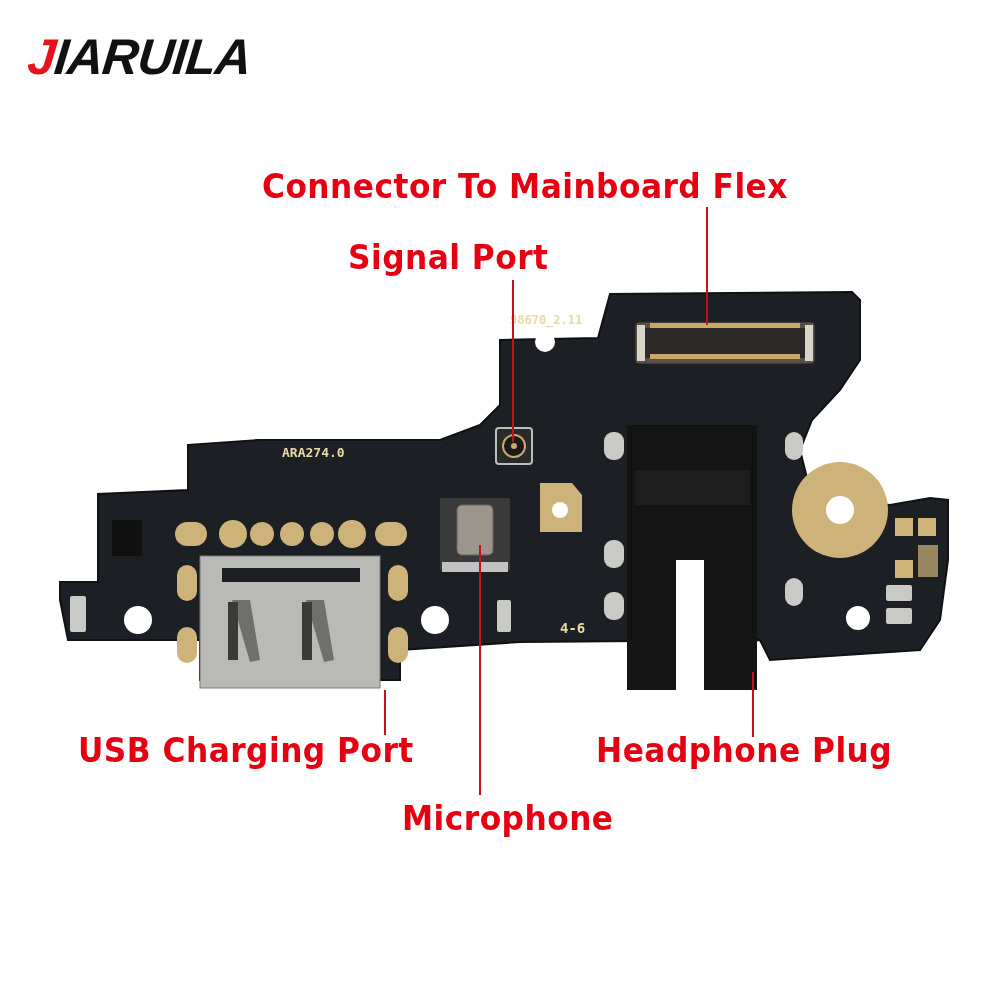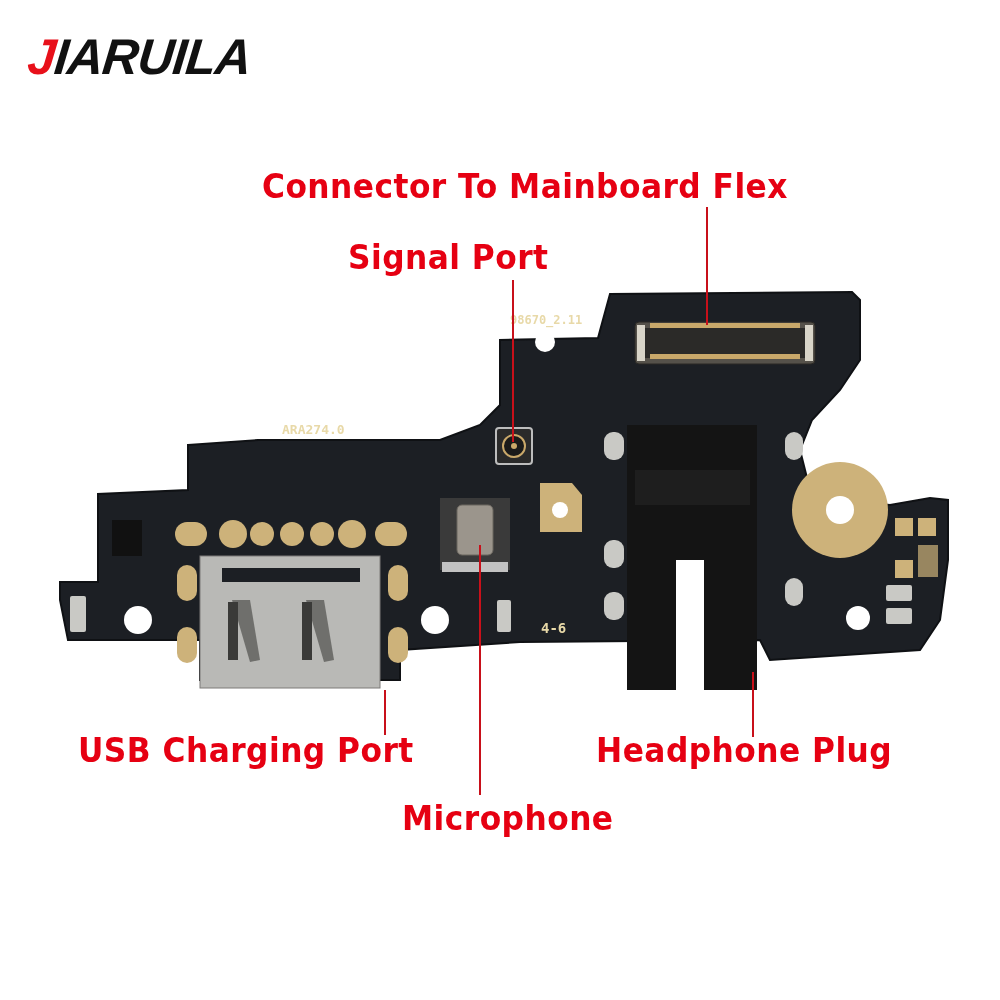--- a/index.html
+++ b/index.html
@@ -101,22 +101,22 @@
     <path d="M232 600 L250 600 L260 660 L250 662 Z" fill="#6f6f6c"></path>
     <path d="M306 600 L324 600 L334 660 L324 662 Z" fill="#6f6f6c"></path>
     <rect x="228" y="602" width="10" height="58" fill="#3a3a38"></rect>
     <rect x="302" y="602" width="10" height="58" fill="#3a3a38"></rect>
   </g>
 
   <rect x="112" y="520" width="30" height="36" fill="#111"></rect>
 </svg>
 
 <div class="silk" style="left:510px; top:313px;">98670_2.11</div>
-<div class="silk" style="left:282px; top:422px; font-size:13px;">ARA274.0</div>
-<div class="silk" style="left:541px; top:620px; font-size:14px;">4-6</div>
+<div class="silk" style="left:282px; top:445px; font-size:13px;">ARA274.0</div>
+<div class="silk" style="left:560px; top:620px; font-size:14px;">4-6</div>
 
 <div class="line" style="left:706px; top:207px; height:118px;"></div>
 <div class="line" style="left:512px; top:280px; height:162px;"></div>
 <div class="line" style="left:384px; top:690px; height:45px;"></div>
 <div class="line" style="left:479px; top:545px; height:250px;"></div>
 <div class="line" style="left:752px; top:672px; height:65px;"></div>
 
 <div class="label" style="left:262px; top:166px;">Connector To Mainboard Flex</div>
 <div class="label" style="left:348px; top:237px;">Signal Port</div>
 <div class="label" style="left:78px; top:730px;">USB Charging Port</div>

